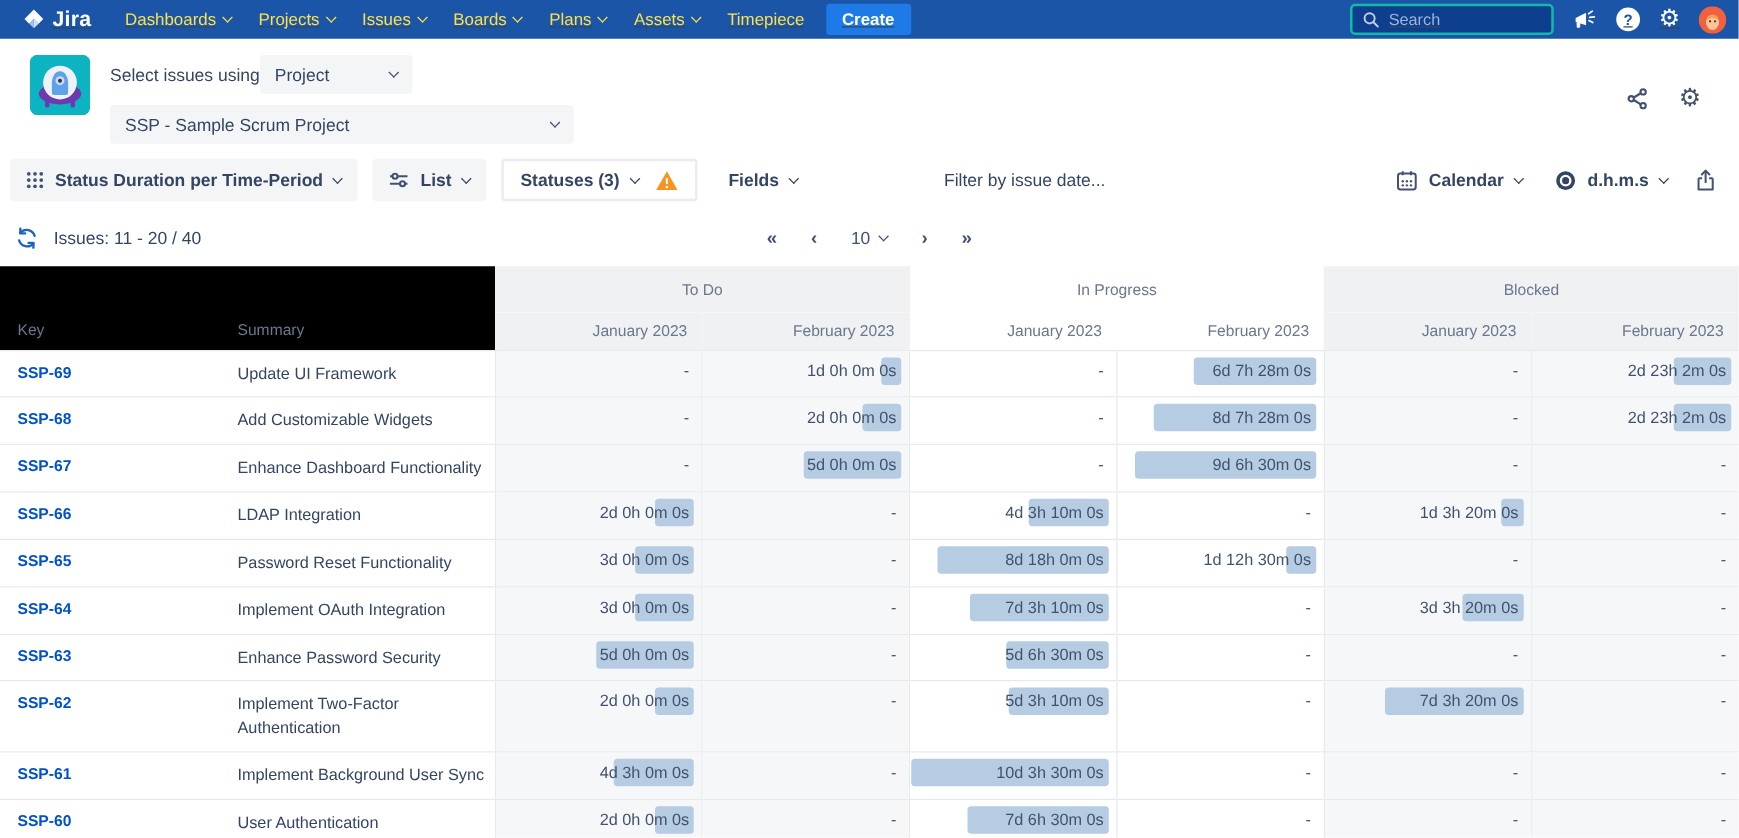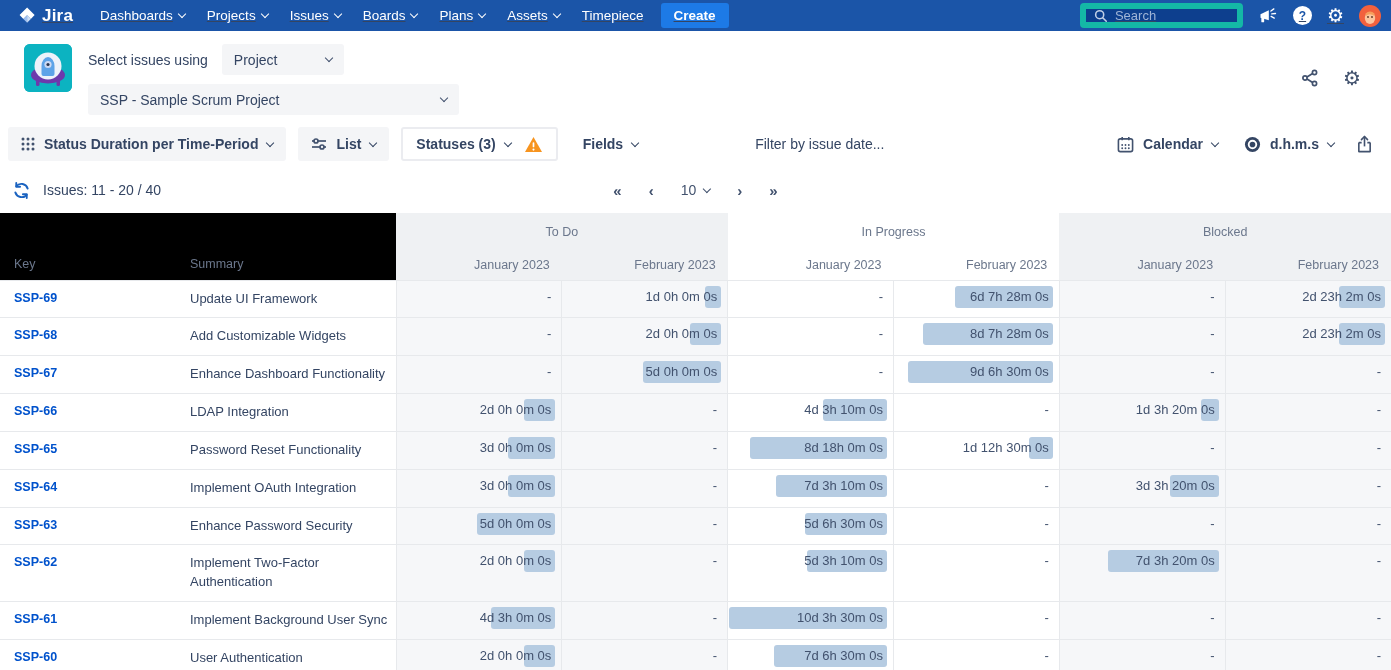--- a/index.html
+++ b/index.html
@@ -4,42 +4,42 @@
 <style>
   * { box-sizing: border-box; margin: 0; padding: 0; }
   html,body { width:1391px; height:670px; overflow:hidden; background:#fff;
     font-family:"Liberation Sans", sans-serif; color:#344563; }
 
   
   .navbar { height:31px; background:#1b55a8; display:flex; align-items:center; padding:0 10px;text-decoration:underline; }
   .brand { display:flex; align-items:center; gap:5px; margin:0 16px 0 8px; color:#fff; }
   .brand-text { font-size:17px; font-weight:700; letter-spacing:.2px; }
   .nav-items { display:flex; height:100%; align-items:center; }
-  .nav-item { color:#ffffff; font-size:13.5px; font-weight:500; padding:0 11px; height:100%;
+  .nav-item { color:#fde047; font-size:13.5px; font-weight:500; padding:0 11px; height:100%;
     display:flex; align-items:center; gap:6px; cursor:pointer; white-space:nowrap; }
   .chev { width:6px; height:6px; border-right:1.7px solid currentColor; border-bottom:1.7px solid currentColor;
     transform:rotate(45deg); margin-top:-3px; display:inline-block; flex:0 0 auto; }
   .create-btn { background:#1d7ae6; color:#fff; border:none; border-radius:3px; font-weight:700;
     font-size:13.5px; padding:5px 13px; margin-left:6px; cursor:pointer; font-family:inherit; }
   .nav-right { margin-left:auto; display:flex; align-items:center; gap:15px; }
-  .search-box { display:flex; align-items:center; gap:7px; background:#0d3f8e; border:6px solid #14b8a6;
+  .search-box { display:flex; align-items:center; gap:7px; background:#0d3f8e; border:2px solid #14b8a6;
     border-radius:4px; height:25px; width:163px; padding:0 8px; }
   .search-box input { background:transparent; border:none; outline:none; color:#cdd9ee; font-size:13px;
     width:110px; font-family:inherit; }
   .search-box input::placeholder { color:#9fb4d6; }
   .icon-btn { display:flex; align-items:center; justify-content:center; cursor:pointer; }
   .q-circle { width:19px; height:19px; border-radius:50%; background:#fff; color:#1b55a8; font-weight:700;
     font-size:12px; display:flex; align-items:center; justify-content:center; }
   .gear-white { color:#fff; font-size:19px; line-height:1; }
 
   
   .app-header { display:flex; align-items:flex-start; gap:16px; padding:13px 24px 4px 24px; }
   .app-icon { width:48px; height:48px; border-radius:6px; background:#0cb3c1; overflow:hidden; flex:0 0 auto; }
   .selectors { display:flex; flex-direction:column; gap:9px; }
-  .sel-row { display:flex; align-items:center; gap:14px; }
+  .sel-row { display:flex; align-items:center; }
   .sel-label { font-size:14px; color:#344563; }
   .pill { background:#f4f5f7; border-radius:3px; height:31px; display:flex; align-items:center;
     justify-content:space-between; padding:0 12px; font-size:14px; color:#344563; cursor:pointer; }
   .pill .chev { border-color:#42526e; }
   .pill-mode { width:122px; }
   .pill-project { width:371px; }
   .header-icons { margin-left:auto; display:flex; align-items:center; gap:24px; margin-top:22px; padding-right:6px; }
   .dk { color:#42526e; }
 
   

